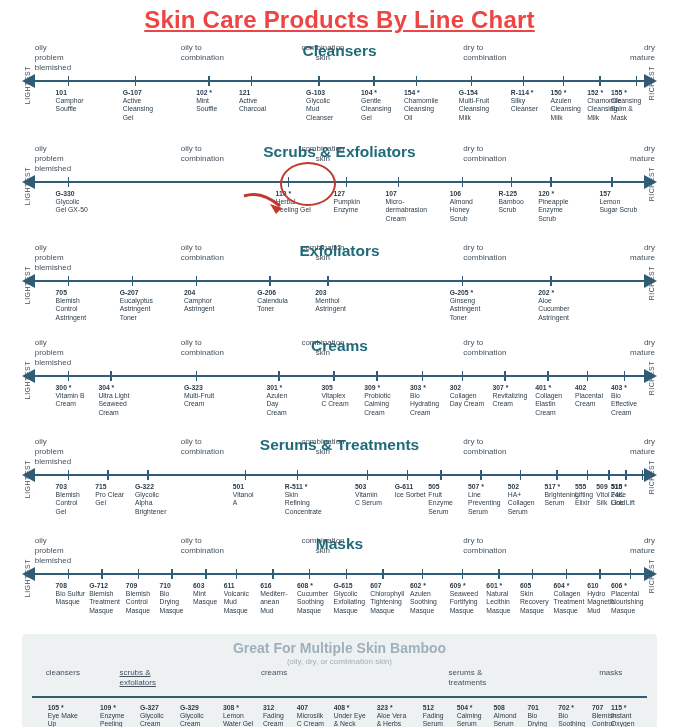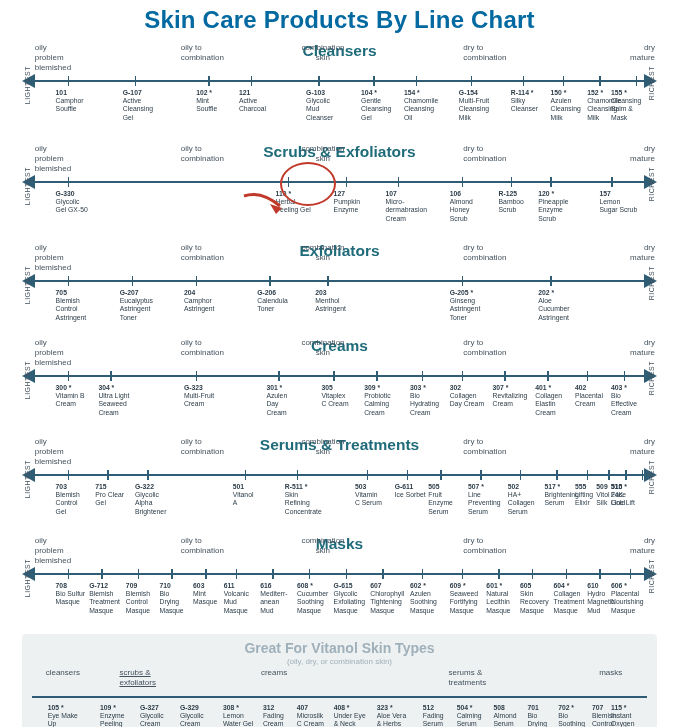--- a/index.html
+++ b/index.html
@@ -6,26 +6,27 @@
   body{
     width:679px;height:727px;
     background:#ffffff;
     font-family:"Liberation Sans", sans-serif;
     color:#2b3c49;
     position:relative;
     overflow:hidden;
   }
   .title{
     text-align:center;
-    color:#0369a1;
+    color:#ef4444;
     font-size:24px;
     font-weight:bold;
     letter-spacing:.2px;
     padding-top:6px;
     padding-bottom:2px;
+    text-decoration:underline;
   }
   .section{
     position:relative;
     margin:0 22px 0 22px;
     padding-top:6px;
   }
   .sec-title{
     text-align:center;
     color:#1f6b7a;
     font-size:15.5px;
@@ -548,21 +549,21 @@
 Magnetic
 Mud</span></div>
         <div class="item" style="left: 589px; width: 48px;"><b>606 *</b><br><span>Placental
 Nourishing
 Masque</span></div>
       </div>
     </div>
   </div>
 
 <div class="bottom-panel">
-  <div class="bp-title">Great For Vitanol Skin Types</div>
+  <div class="bp-title">Great For Multiple Skin Bamboo</div>
   <div class="bp-sub">(oily, dry, or combination skin)</div>
   <div class="bp-cats" id="bp-cats">
       <div class="bp-cat" style="left: 23.675px;">cleansers</div>
       <div class="bp-cat" style="left: 97.475px; text-decoration: underline;">scrubs &amp;
 exfoliators</div>
       <div class="bp-cat" style="left: 238.925px;">creams</div>
       <div class="bp-cat" style="left: 426.5px;">serums &amp;
 treatments</div>
       <div class="bp-cat" style="left: 577.175px;">masks</div>
     </div>

